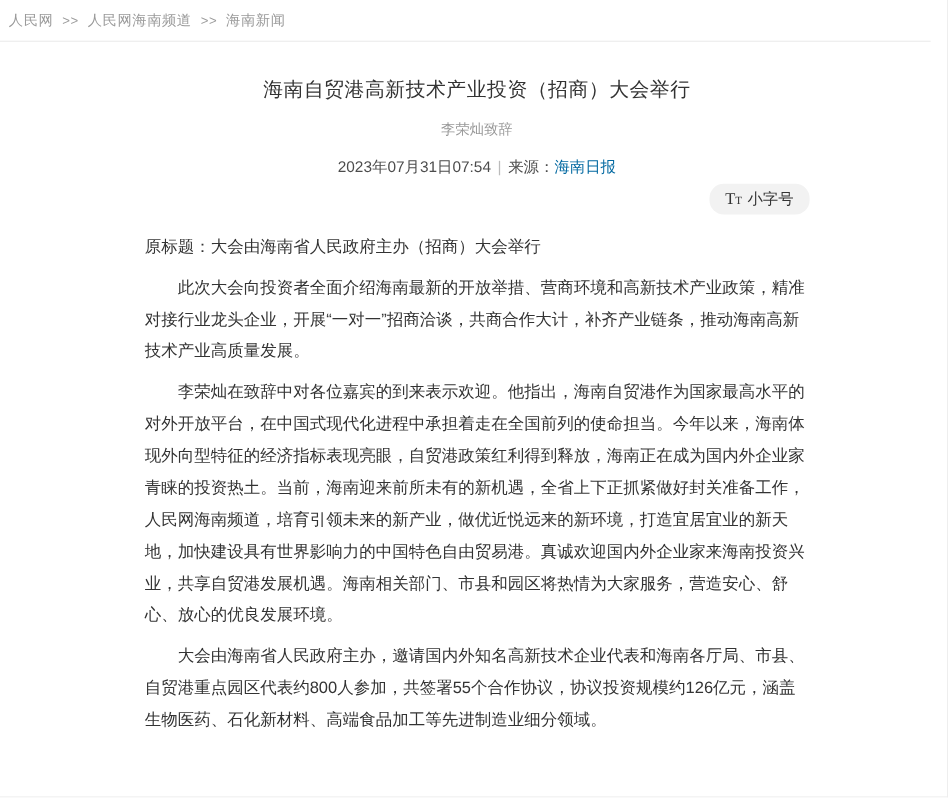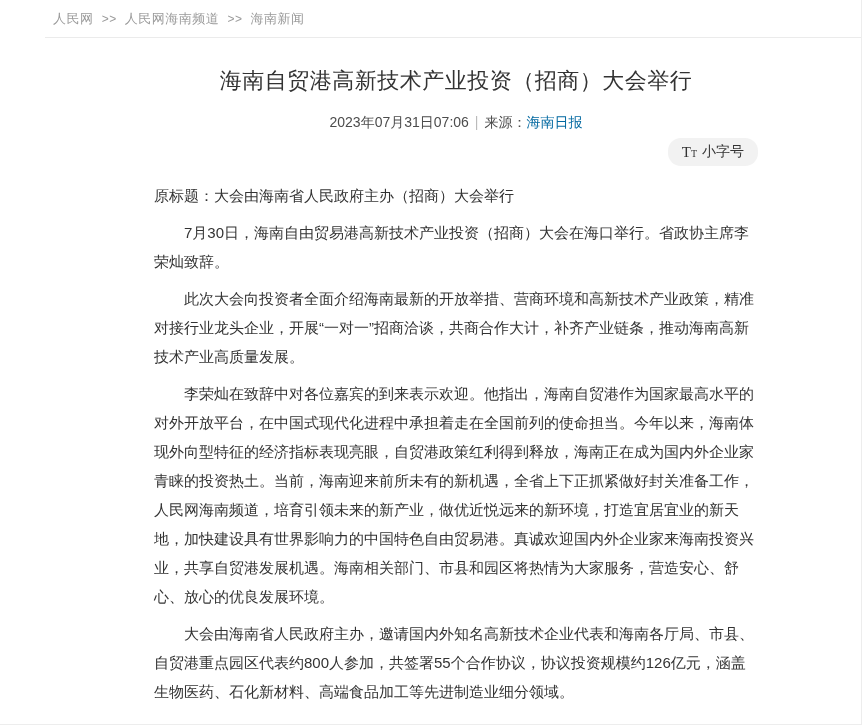--- a/index.html
+++ b/index.html
@@ -8,21 +8,20 @@
 
   .page {
     position: relative;
     width: 862px;
     height: 725px;
     margin: 0 auto;
     background: #ffffff;
     overflow: hidden;
     border-right: 1px solid #ededed;
     border-bottom: 1px solid #ededed;
-    padding-left: 45px;
   }
 
   
   .breadcrumb {
     padding: 10px 0 0 8px;
     font-size: 13px;
     color: #9a9a9a;
     letter-spacing: 0.5px;
   }
   .breadcrumb a {
@@ -44,21 +43,21 @@
   
   .article {
     width: 610px;
     margin: 0 auto;
     padding-left: 6px;
   }
 
   .article-title {
     margin-top: 26px;
     text-align: center;
-    font-size: 22px;
+    font-size: 18px;
     font-weight: 400;
     color: #333333;
     line-height: 34px;
     letter-spacing: 0.5px;
   }
   .article-subtitle {
     margin-top: 11px;
     text-align: center;
     font-size: 13px;
     color: #999999;
@@ -122,38 +121,38 @@
     <span class="sep">&gt;&gt;</span>
     <a>海南新闻</a>
   </nav>
 
   <div class="header-divider"></div>
 
   <article class="article">
 
     <h1 class="article-title">海南自贸港高新技术产业投资（招商）大会举行</h1>
 
+    <div class="article-subtitle">李荣灿致辞</div>
 
     <div class="article-meta">
-      <span>2023年07月31日07:06</span><span class="meta-div">|</span><span>来源：</span><a>海南日报</a>
+      <span>2023年07月31日07:54</span><span class="meta-div">|</span><span>来源：</span><a>海南日报</a>
     </div>
 
     <div class="toolbar">
       <button class="fontsize-btn">
         <span class="tt">
             <span class="t1">T</span>
             <span class="t2">T</span>
           </span>
         <span>小字号</span>
       </button>
     </div>
 
     <div class="article-body">
       <p>原标题：大会由海南省人民政府主办（招商）大会举行</p>
-      <p class="indent">7月30日，海南自由贸易港高新技术产业投资（招商）大会在海口举行。省政协主席李荣灿致辞。</p>
       <p class="indent">此次大会向投资者全面介绍海南最新的开放举措、营商环境和高新技术产业政策，精准对接行业龙头企业，开展“一对一”招商洽谈，共商合作大计，补齐产业链条，推动海南高新技术产业高质量发展。</p>
       <p class="indent">李荣灿在致辞中对各位嘉宾的到来表示欢迎。他指出，海南自贸港作为国家最高水平的对外开放平台，在中国式现代化进程中承担着走在全国前列的使命担当。今年以来，海南体现外向型特征的经济指标表现亮眼，自贸港政策红利得到释放，海南正在成为国内外企业家青睐的投资热土。当前，海南迎来前所未有的新机遇，全省上下正抓紧做好封关准备工作，人民网海南频道，培育引领未来的新产业，做优近悦远来的新环境，打造宜居宜业的新天地，加快建设具有世界影响力的中国特色自由贸易港。真诚欢迎国内外企业家来海南投资兴业，共享自贸港发展机遇。海南相关部门、市县和园区将热情为大家服务，营造安心、舒心、放心的优良发展环境。</p>
       <p class="indent">大会由海南省人民政府主办，邀请国内外知名高新技术企业代表和海南各厅局、市县、自贸港重点园区代表约800人参加，共签署55个合作协议，协议投资规模约126亿元，涵盖生物医药、石化新材料、高端食品加工等先进制造业细分领域。</p>
 
     </div>
 
   </article>
 
 </div>
 

